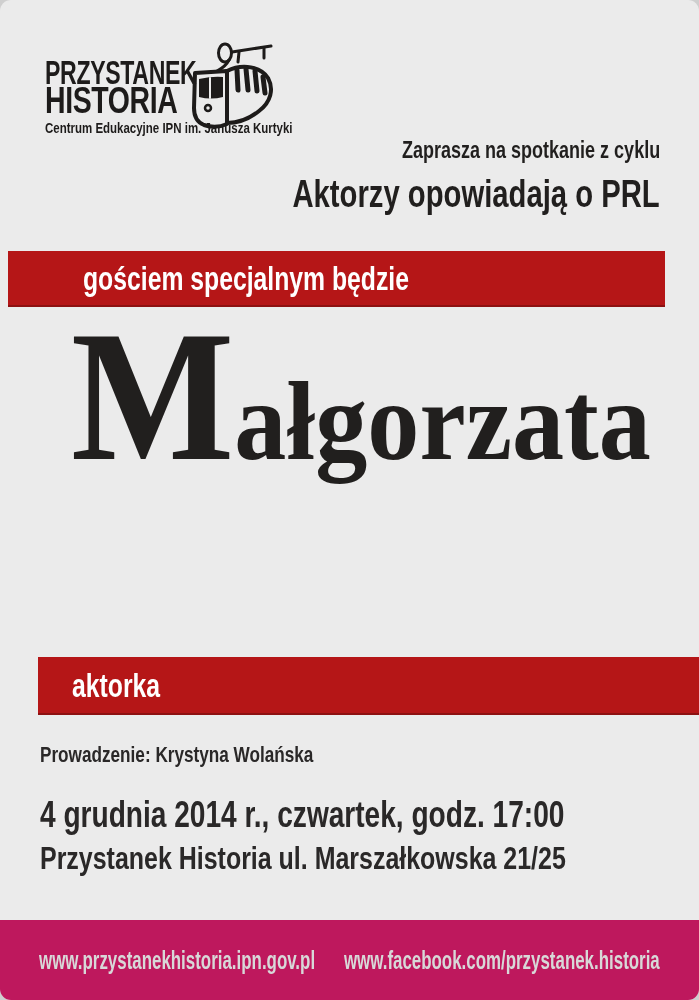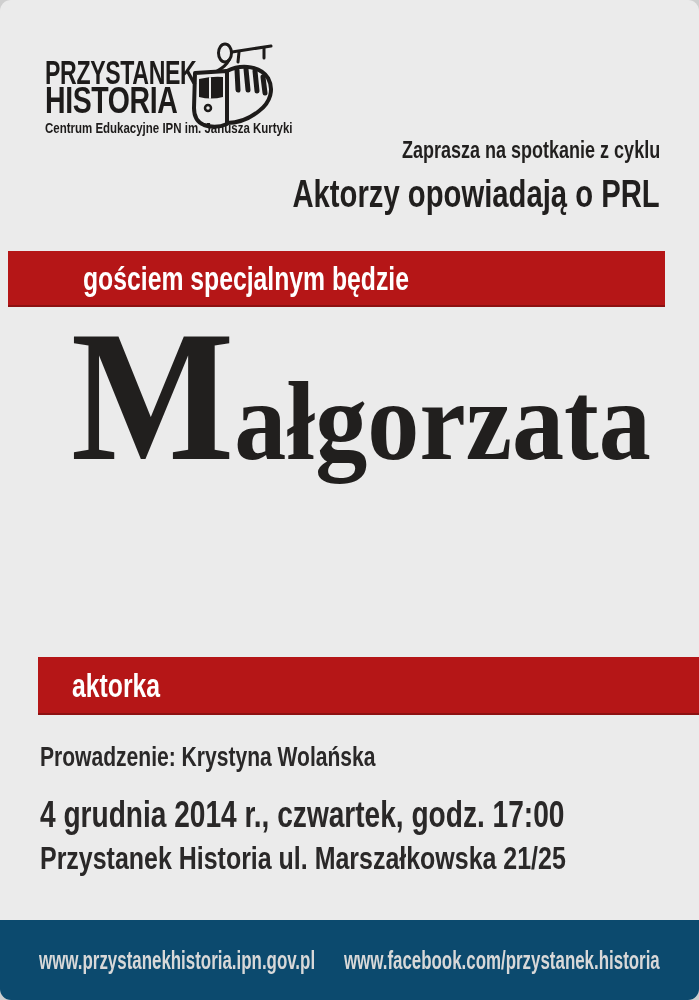--- a/index.html
+++ b/index.html
@@ -47,27 +47,27 @@
   .name-line{position:absolute;font-family:"Liberation Serif",serif;font-weight:bold;
     color:#211f1e;line-height:1;white-space:nowrap;}
   .name-first{left:71px;top:303px;font-size:186px;}
   .name-last{left:40px;top:452px;font-size:186px;}
   .name-line .rest{font-size:112px;}
   .name-line .cond{transform:scaleX(.93);}
 
   
   .detail{position:absolute;left:40px;color:#2a2828;font-weight:bold;line-height:1;}
   .detail .cond{transform:scaleX(.78);}
-  .d-host{top:744px;font-size:27px;}
+  .d-host{top:744px;font-size:22px;}
   .d-date{top:797px;font-size:36px;}
   .d-venue{top:842px;font-size:32px;}
   .d-admission{top:876px;font-size:32px;}
 
   
-  .footer{position:absolute;left:0;bottom:0;width:699px;height:80px;background:#0c4a6e;}
+  .footer{position:absolute;left:0;bottom:0;width:699px;height:80px;background:#be185d;}
   .footer-row{position:absolute;left:39px;top:0;width:955px;height:80px;
     display:flex;justify-content:space-between;align-items:center;
     transform:scaleX(.65);transform-origin:left center;
     color:#d8d8d8;font-size:26px;font-weight:bold;white-space:nowrap;}
 </style>
 </head>
 <body>
 
 <div class="poster">
 

